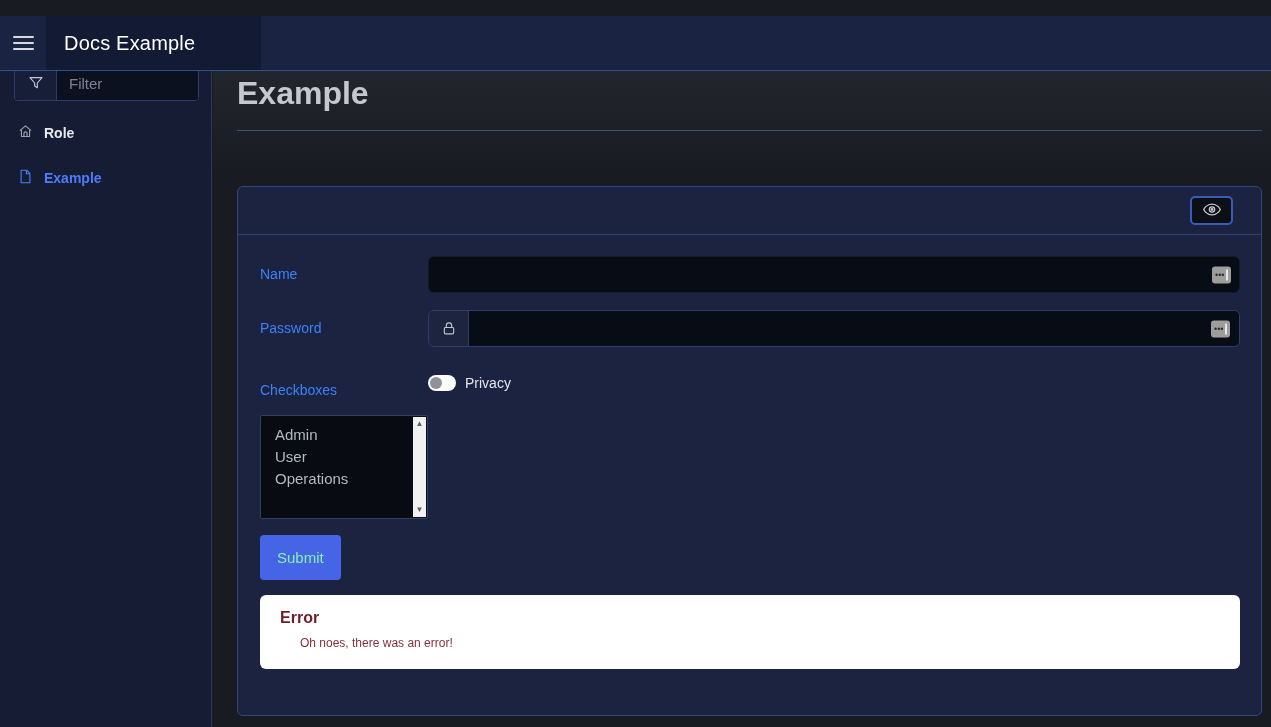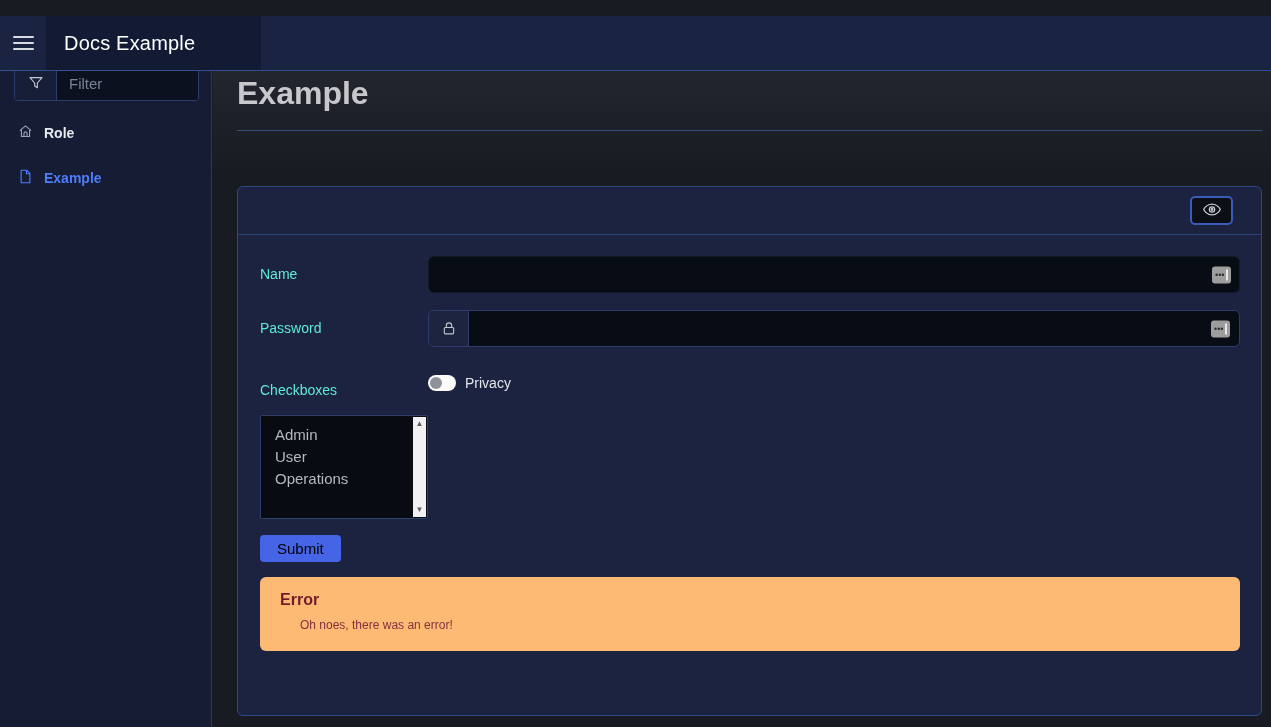--- a/index.html
+++ b/index.html
@@ -81,21 +81,21 @@
     padding-right: 28px;
   }
   .eye-btn {
     width: 43px; height: 29px; background: #0c0f16;
     border: 2px solid #3a5cb8; border-radius: 5px;
     display: flex; align-items: center; justify-content: center; cursor: pointer;
   }
   .card-body { padding: 21px 21px 0 22px; }
 
   .form-row { display: grid; grid-template-columns: 168px 1fr; }
-  .form-row .flabel { font-size: 14px; color: #5eead4; padding-top: 10px; }
+  .form-row .flabel { font-size: 14px; color: #3b82f6; padding-top: 10px; }
 
   .input-wrap { position: relative; }
   .text-input {
     width: 100%; height: 37px; background: #080c14;
     border: 1px solid #141926; border-radius: 6px;
     color: #e8eaed; font-size: 15px; padding: 0 34px 0 14px; outline: none;
     font-family: "Liberation Sans", sans-serif;
   }
   .kbd-icon {
     position: absolute; right: 9px; top: 50%; transform: translateY(-50%);
@@ -143,28 +143,28 @@
     font-size: 15px; color: #b3b9c1; cursor: pointer;
   }
   .listbox .vscroll {
     position: absolute; top: 1px; right: 1px; bottom: 1px; width: 13px;
     background: #f1f1f1; display: flex; flex-direction: column;
     justify-content: space-between; align-items: center; cursor: pointer;
   }
   .vscroll .arr { font-size: 8px; color: #5f5f5f; line-height: 1; padding: 3px 0; }
 
   .submit-btn {
-    display: inline-block; background: #4565e6; color: #000000;
-    border: none; border-radius: 4px; padding: 5px 17px; font-size: 15px;
+    display: inline-block; background: #4565e6; color: #86efac;
+    border: none; border-radius: 4px; padding: 14px 17px; font-size: 15px;
     cursor: pointer; margin-bottom: 15px;
     font-family: "Liberation Sans", sans-serif;
   }
 
   .alert {
-    background: #fdba74; border-radius: 6px; padding: 14px 20px; height: 74px;
+    background: #ffffff; border-radius: 6px; padding: 14px 20px; height: 74px;
   }
   .alert-title { font-size: 16px; font-weight: bold; color: #731c29; margin-bottom: 9px; }
   .alert-text { font-size: 12px; color: #84303c; margin-left: 20px; }
 </style>
 </head>
 <body>
 
 <header class="topbar">
   <div class="hamburger">
     <span class="bar"></span>

